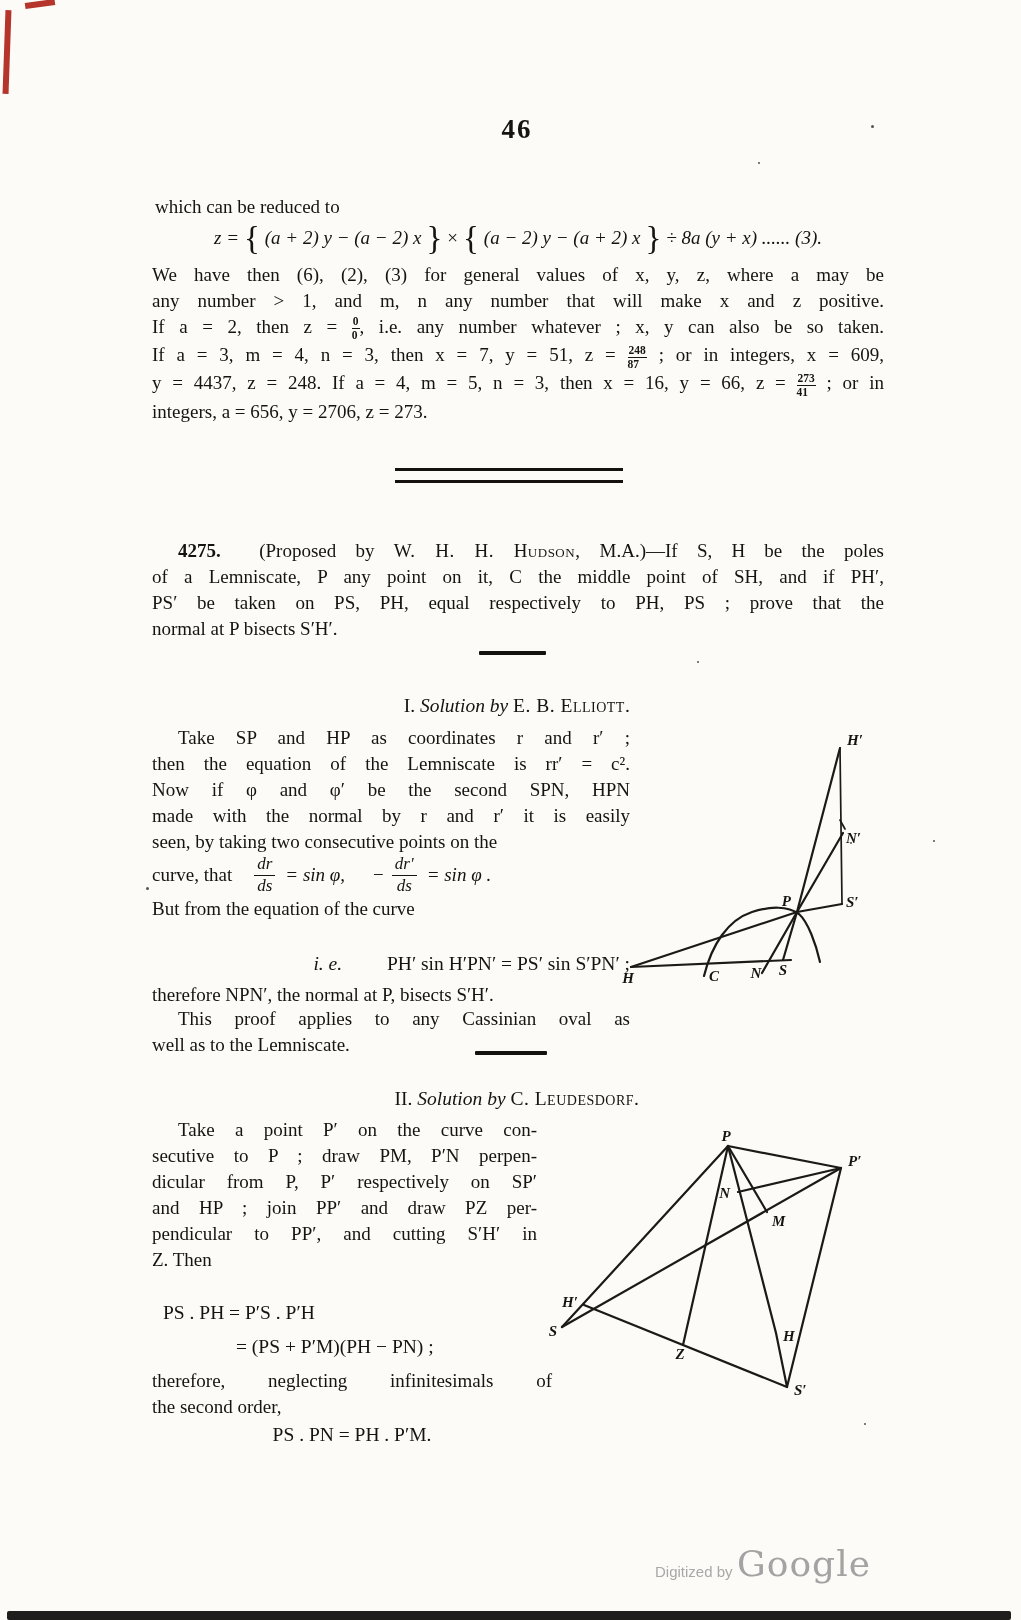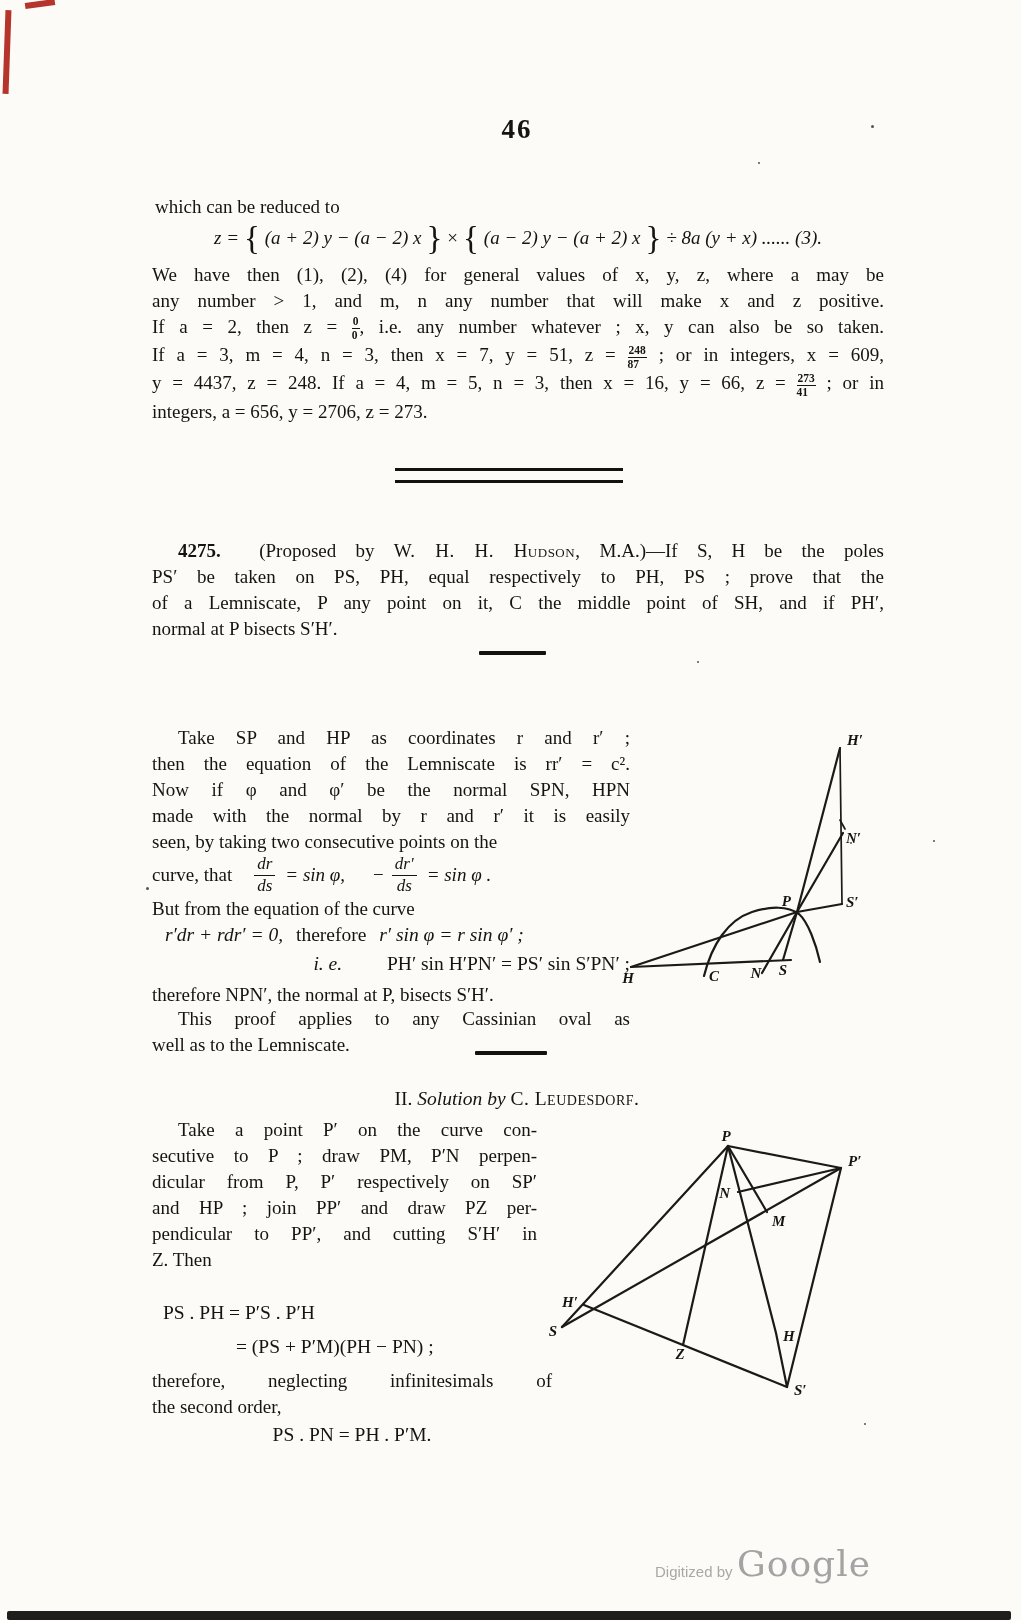--- a/index.html
+++ b/index.html
@@ -79,44 +79,49 @@
     <span class="mi">(a + 2) y − (a − 2) x</span>
     <span class="brace">}</span>
     <span>×</span>
     <span class="brace">{</span>
     <span class="mi">(a − 2) y − (a + 2) x</span>
     <span class="brace">}</span>
     <span class="mi">÷ 8a (y + x) ...... (3).</span>
   </div>
 
   <div class="abs para" style="top:262px;left:152px;width:732px;">
-    <span class="jl">We have then (1), (2), (4) for general values of x, y, z, where a may be</span>
+    <span class="jl">We have then (6), (2), (3) for general values of x, y, z, where a may be</span>
     <span class="jl">any number &gt; 1, and m, n any number that will make x and z positive.</span>
     <span class="jl"><span>If a = 2, then z =</span> <span class="ifrac"><span class="fn">0</span><span class="fd">0</span></span><span>, i.e. any number whatever ;  x, y can also be so taken.</span></span>
     <span class="jl"><span>If a = 3, m = 4, n = 3, then x = 7, y = 51, z =</span> <span class="ifrac"><span class="fn">248</span><span class="fd">87</span></span><span> ;  or in integers, x = 609,</span></span>
     <span class="jl"><span>y = 4437, z = 248.   If a = 4, m = 5, n = 3, then x = 16, y = 66, z =</span> <span class="ifrac"><span class="fn">273</span><span class="fd">41</span></span><span> ;  or in</span></span>
     <span class="jl-last">integers, a = 656, y = 2706, z = 273.</span>
   </div>
 
   <div class="abs rule-double"></div>
 
   <div class="abs para" style="top:538px;left:152px;width:732px;">
     <span class="jl ti"><span class="bold">4275.</span>&nbsp;&nbsp;<span>(Proposed by </span><span class="sc">W. H. H. Hudson,</span><span> M.A.)—If S, H be the poles</span></span>
+    <span class="jl">of a Lemniscate, P any point on it, C the middle point of SH, and if PH′,</span>
     <span class="jl">PS′ be taken on PS, PH, equal respectively to PH, PS ;  prove that the</span>
-    <span class="jl">of a Lemniscate, P any point on it, C the middle point of SH, and if PH′,</span>
     <span class="jl-last">normal at P bisects S′H′.</span>
   </div>
 
   <div class="abs rule-short" style="top:651px;left:479px;width:67px;"></div>
 
+  <div class="abs h1" style="top:695px;">
+    <span>I.</span>
+    <span class="mi">Solution by</span>
+    <span class="sc">E. B. Elliott.</span>
+  </div>
 
   <div class="abs para" style="top:725px;left:152px;width:478px;">
     <span class="jl ti">Take SP and HP as coordinates r and r′ ;</span>
     <span class="jl">then the equation of the Lemniscate is rr′ = c².</span>
-    <span class="jl">Now if φ and φ′ be the normal SPN, HPN</span>
+    <span class="jl">Now if φ and φ′ be the second SPN, HPN</span>
     <span class="jl">made with the normal by r and r′ it is easily</span>
     <span class="jl-last">seen, by taking two consecutive points on the</span>
   </div>
 
   <div class="abs eqfrac">
     <span style="margin-right:22px;">curve, that</span>
     <span class="bfrac">
         <span class="fn">dr</span>
         <span class="fd">ds</span>
       </span>
@@ -124,25 +129,20 @@
     <span style="margin-left:28px;margin-right:8px;">−</span>
     <span class="bfrac">
         <span class="fn">dr′</span>
         <span class="fd">ds</span>
       </span>
     <span class="mi" style="margin-left:10px;">= sin φ .</span>
   </div>
 
   <div class="abs para" style="top:896px;left:152px;width:478px;">But from the equation of the curve</div>
 
-  <div class="abs eqline" style="top:924px;left:165px;width:465px;">
-    <span class="mi">r′dr + rdr′ = 0,</span>
-    <span style="margin:0 8px;">therefore</span>
-    <span class="mi">r′ sin φ = r sin φ′ ;</span>
-  </div>
 
   <div class="abs eqline" style="top:953px;left:152px;width:478px;text-align:right;">
     <span class="mi">i. e.</span>
     <span style="margin-left:40px;">PH′ sin H′PN′ = PS′ sin S′PN′ ;</span>
   </div>
 
   <div class="abs para" style="top:982px;left:152px;width:478px;">therefore NPN′, the normal at P, bisects S′H′.</div>
 
   <div class="abs para" style="top:1006px;left:152px;width:478px;">
     <span class="jl ti">This proof applies to any Cassinian oval as</span>

